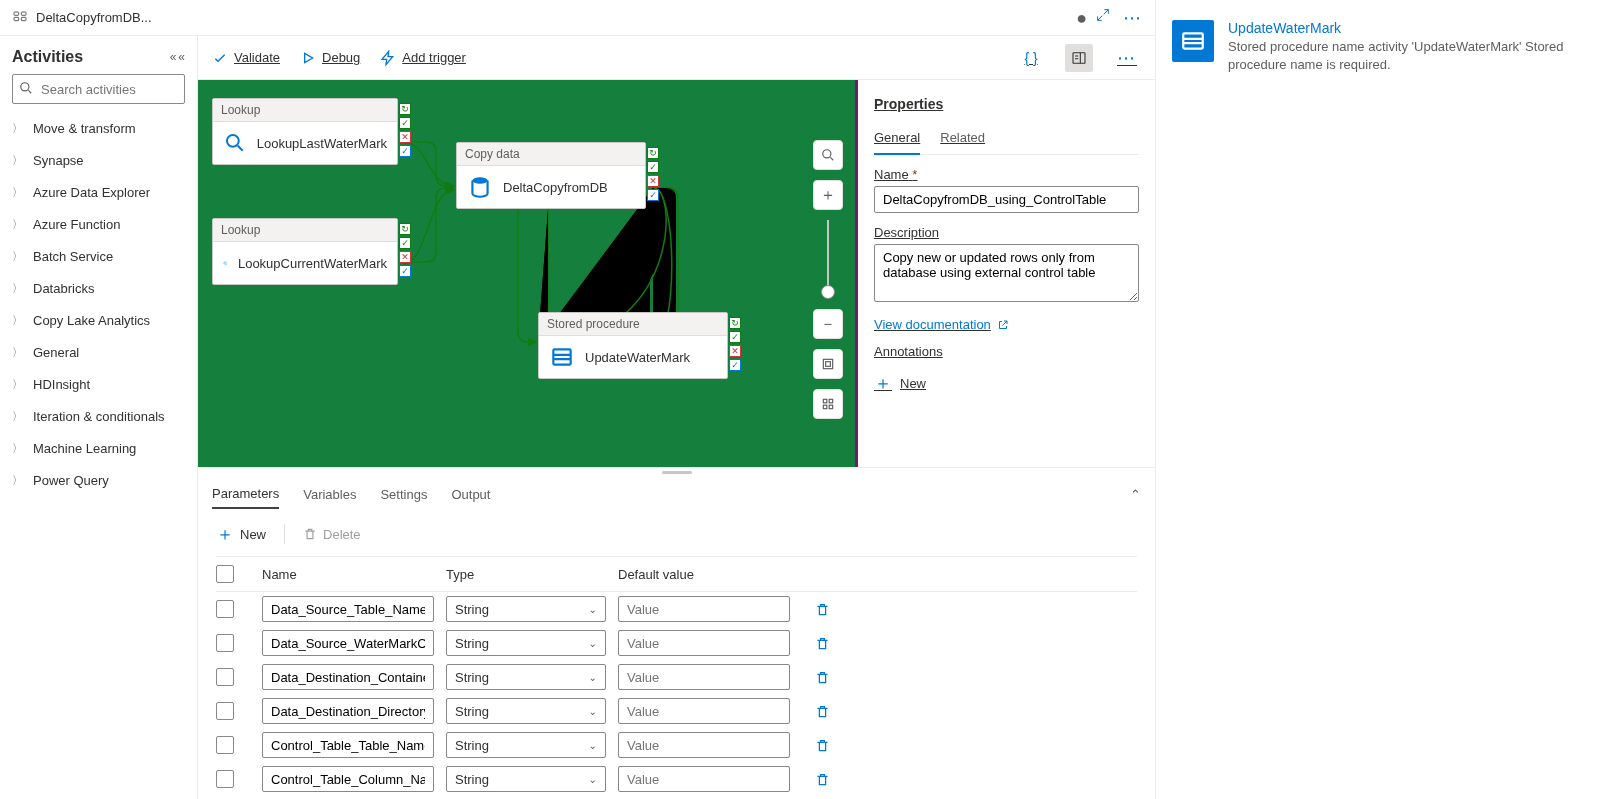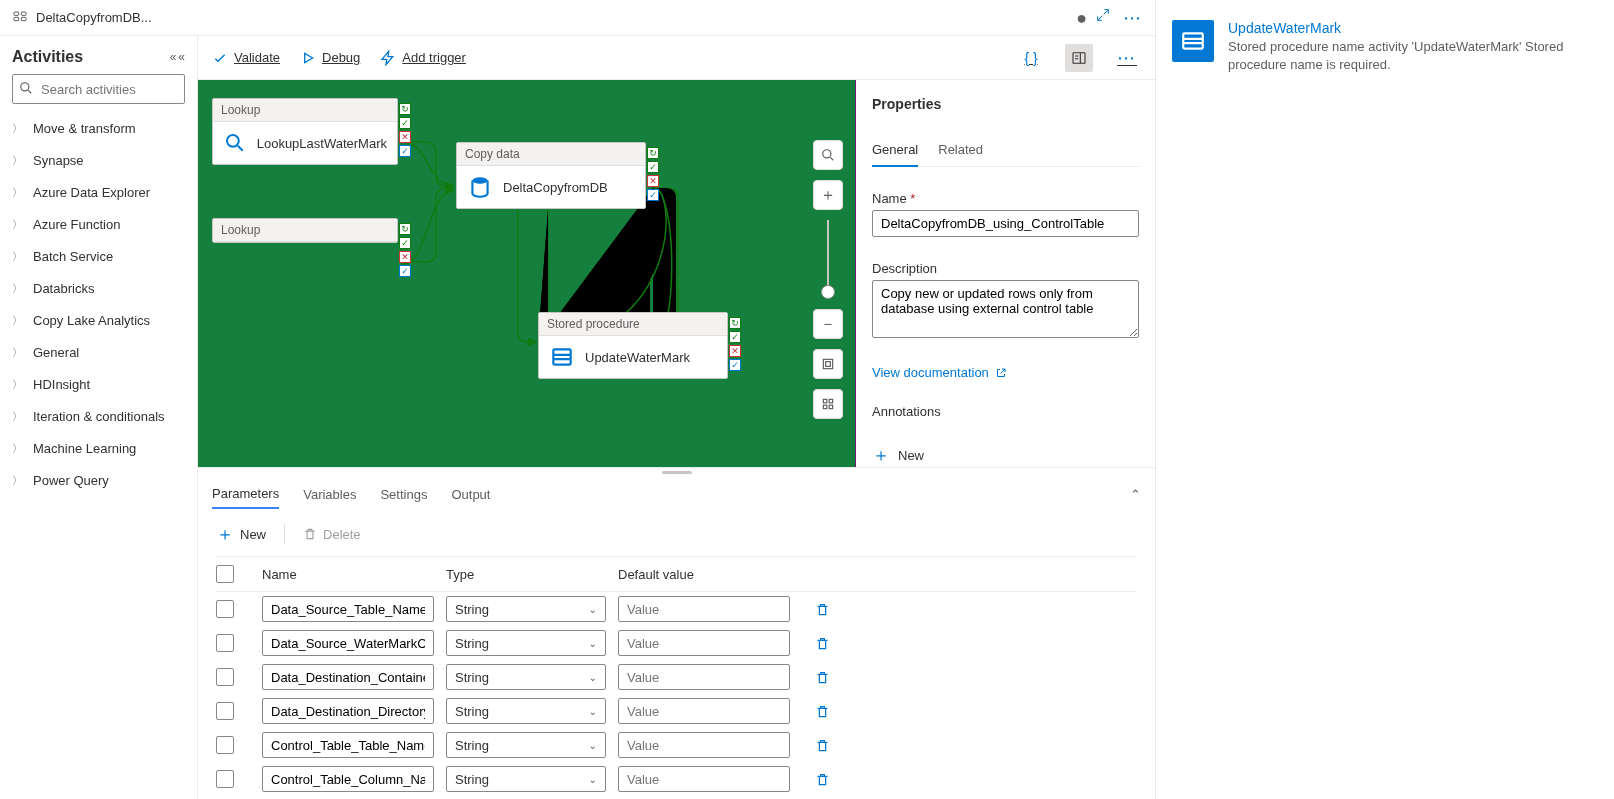--- a/index.html
+++ b/index.html
@@ -52,40 +52,40 @@
 
 .canvas-tools { position:absolute; right:12px; top:60px; display:flex; flex-direction:column; gap:10px; align-items:center; }
 .ctool { width:30px; height:30px; border:1px solid #e1dfdd; border-radius:4px; background:#fff; display:flex; align-items:center; justify-content:center; color:#605e5c; cursor:pointer; font-size:16px; }
 .zoom-track { width:30px; display:flex; flex-direction:column; align-items:center; }
 .zoom-line { width:2px; height:70px; background:#c8c6c4; }
 .zoom-handle { width:14px; height:14px; border-radius:50%; border:1px solid #8a8886; background:#fff; margin-top:-5px; }
 
 svg.conn { position:absolute; top:0; left:0; pointer-events:none; }
 
 
-.props { width:300px; border-left:1px solid #701a75; padding:16px; display:flex; flex-direction:column; gap:24px; }
+.props { width:300px; border-left:3px solid #701a75; padding:16px; display:flex; flex-direction:column; gap:12px;text-decoration:underline; }
 .props h3 { font-size:14px; font-weight:600; }
 .tabbar { display:flex; gap:20px; border-bottom:1px solid #edebe9; }
 .tabbar .tab { padding:6px 0 8px 0; cursor:pointer; color:#605e5c; }
 .tabbar .tab.active { color:#323130; border-bottom:2px solid #0078d4; margin-bottom:-1px; }
 .field label { font-size:13px; color:#323130; }
 .field .req { color:#a4262c; }
 .field input, .field textarea { width:100%; border:1px solid #8a8886; border-radius:2px; padding:5px 8px; font-size:13px; font-family:inherit; margin-top:4px; }
 .field textarea { height:58px; resize:both; }
 .link { color:#0078d4; cursor:pointer; display:inline-flex; align-items:center; gap:6px; }
 .add-new { display:flex; align-items:center; gap:8px; color:#323130; cursor:pointer; }
 .add-new .plus { color:#0078d4; font-size:18px; }
 
 
 .bottom { border-top:1px solid #edebe9; display:flex; flex-direction:column; height:332px; }
 .grip { height:8px; display:flex; align-items:center; justify-content:center; cursor:row-resize; }
 .grip div { width:30px; height:3px; background:#c8c6c4; border-radius:2px; }
 .btabs { display:flex; align-items:center; padding:0 14px; gap:24px; height:36px; }
 .btabs .tab { cursor:pointer; color:#605e5c; padding:6px 0; }
-.btabs .tab.active { color:#323130; border-bottom:2px solid #3b82f6; }
+.btabs .tab.active { color:#323130; border-bottom:2px solid #404040; }
 .btabs .spacer { flex:1; }
 .bactions { display:flex; gap:18px; padding:10px 18px; align-items:center; }
 .bactions .divider { width:1px; height:20px; background:#e1dfdd; }
 .ba-btn { display:flex; align-items:center; gap:6px; cursor:pointer; }
 .ba-btn.disabled { color:#a19f9d; cursor:default; }
 .ba-btn .plus { color:#0078d4; font-size:18px; }
 
 .grid { padding:0 18px; flex:1; overflow:auto; }
 .grow { display:grid; grid-template-columns:34px 172px 160px 172px 40px; align-items:center; gap:12px; height:34px; }
 .grow.head { color:#323130; font-weight:400; border-top:1px solid #edebe9; border-bottom:1px solid #edebe9; height:36px; }
@@ -281,20 +281,29 @@
             <div class="status-col">
                 <div class="status-box sb-g">↻</div>
                 <div class="status-box sb-g">✓</div>
                 <div class="status-box sb-r">✕</div>
                 <div class="status-box sb-b">✓</div>
               </div>
           </div>
 
           <div class="node" style="left:14px;top:138px;width:186px;">
             <div class="nhead">Lookup</div>
+            <div class="nbody">
+                <span class="nicon">
+                  <svg viewBox="0 0 24 24" fill="none" stroke="#0078d4" stroke-width="2">
+                    <circle cx="10" cy="10" r="6"></circle>
+                    <path d="m20 20-5-5"></path>
+                  </svg>
+                </span>
+                <span>LookupCurrentWaterMark</span>
+              </div>
             <div class="status-col">
                 <div class="status-box sb-g">↻</div>
                 <div class="status-box sb-g">✓</div>
                 <div class="status-box sb-r">✕</div>
                 <div class="status-box sb-b">✓</div>
               </div>
           </div>
 
           <div class="node" style="left:258px;top:62px;width:190px;">
             <div class="nhead">Copy data</div>

